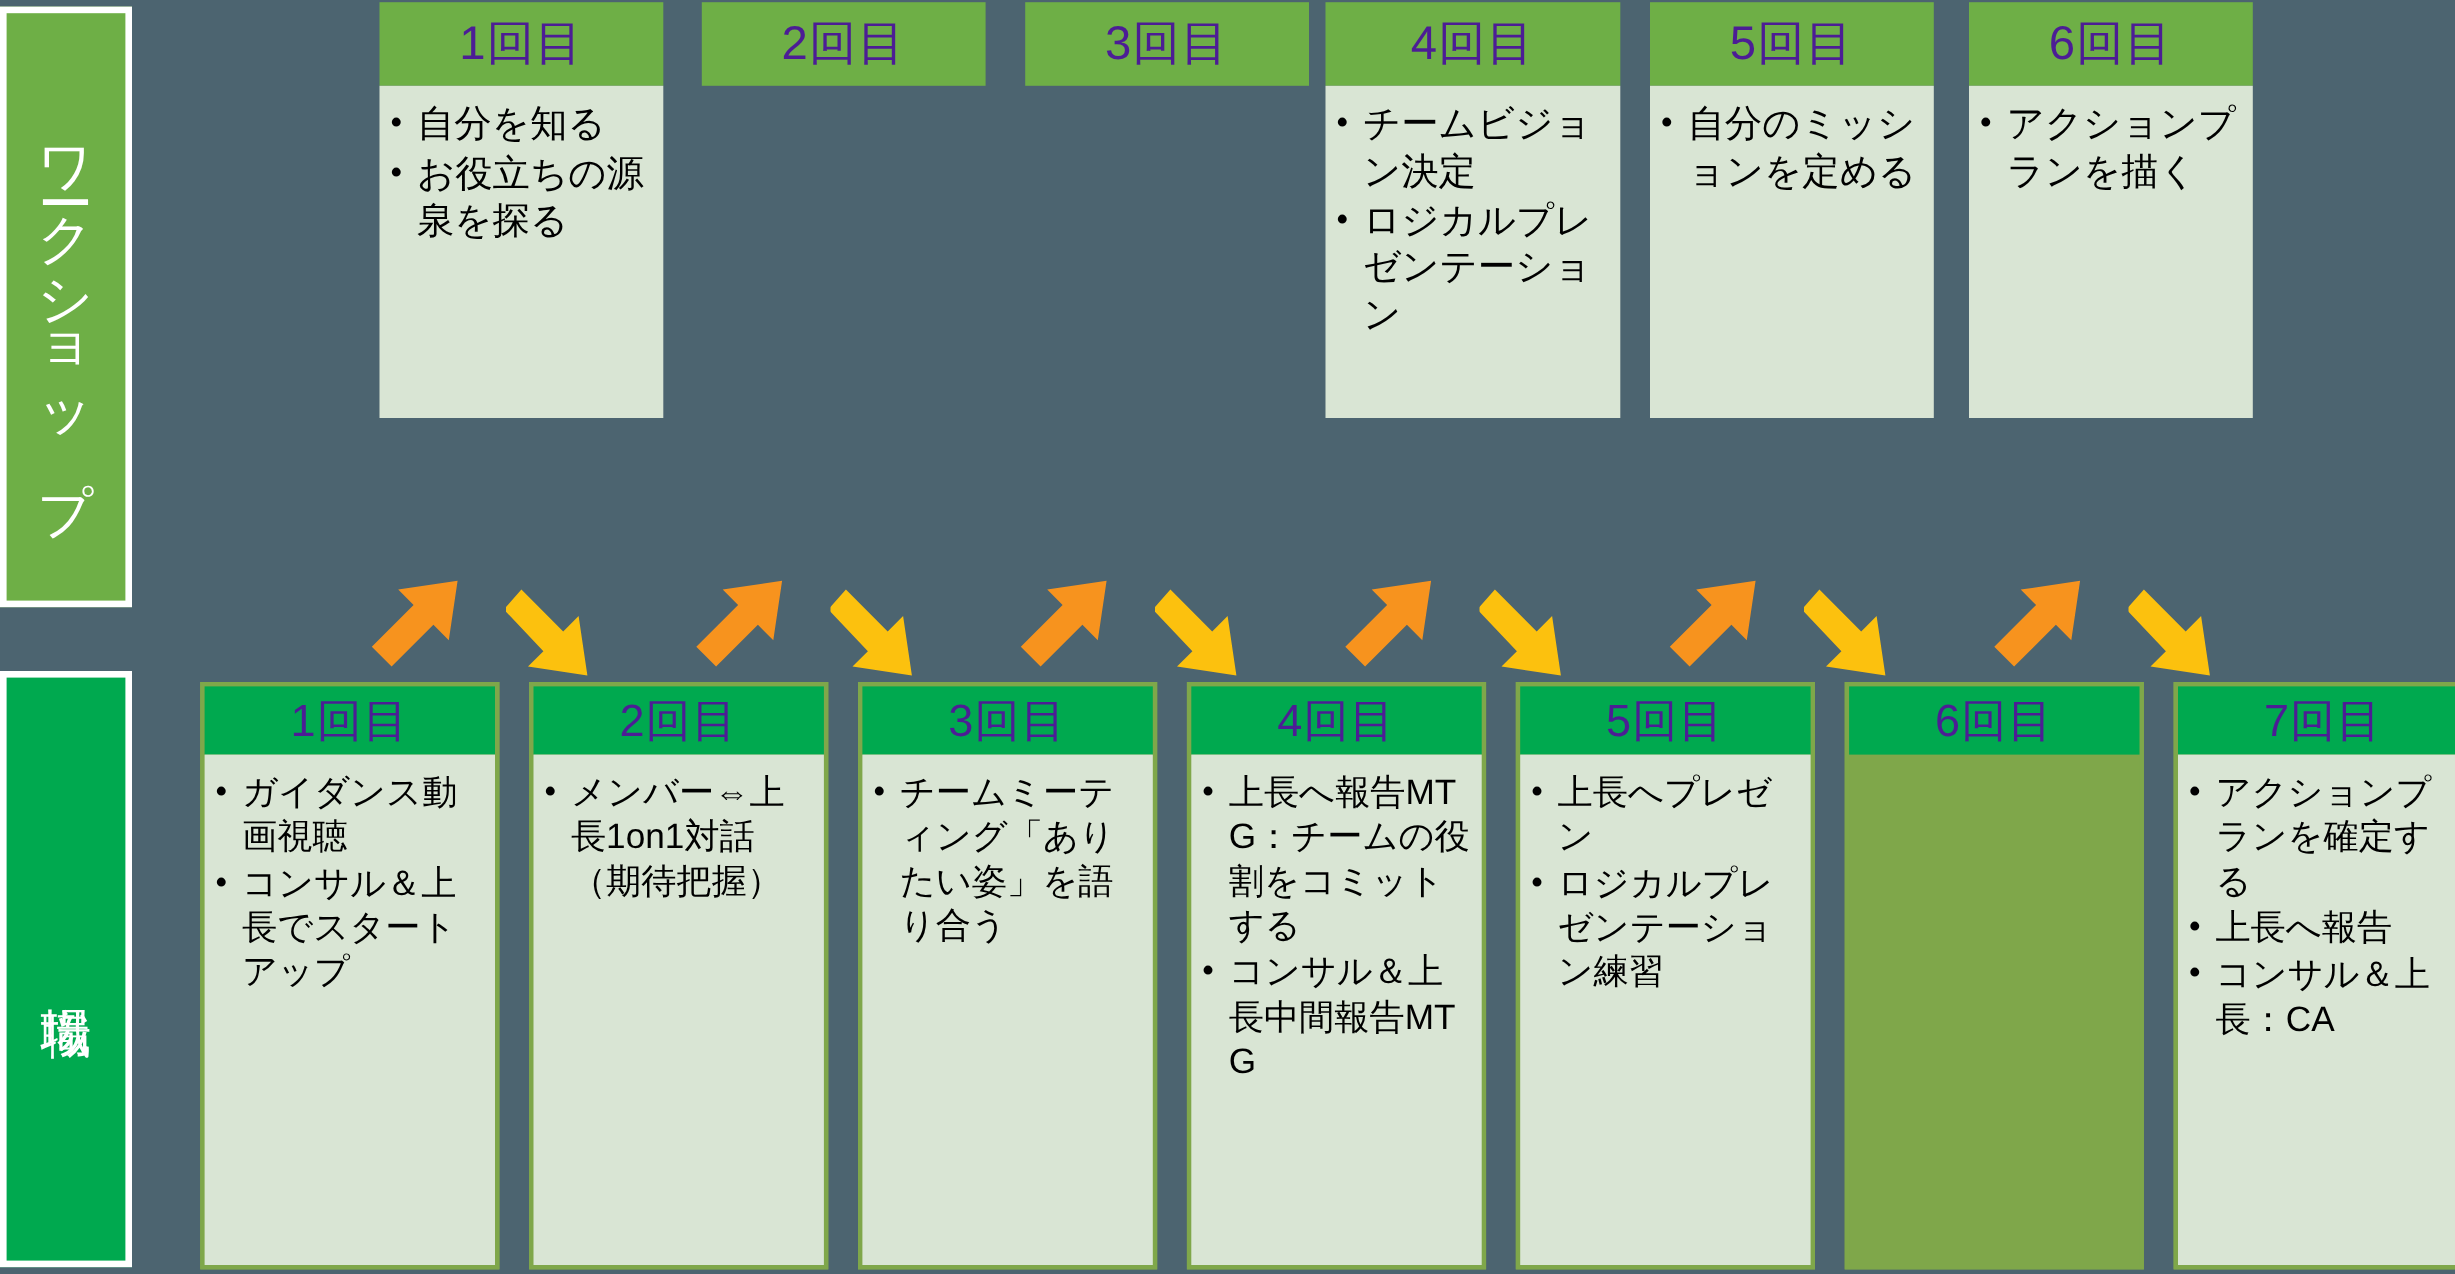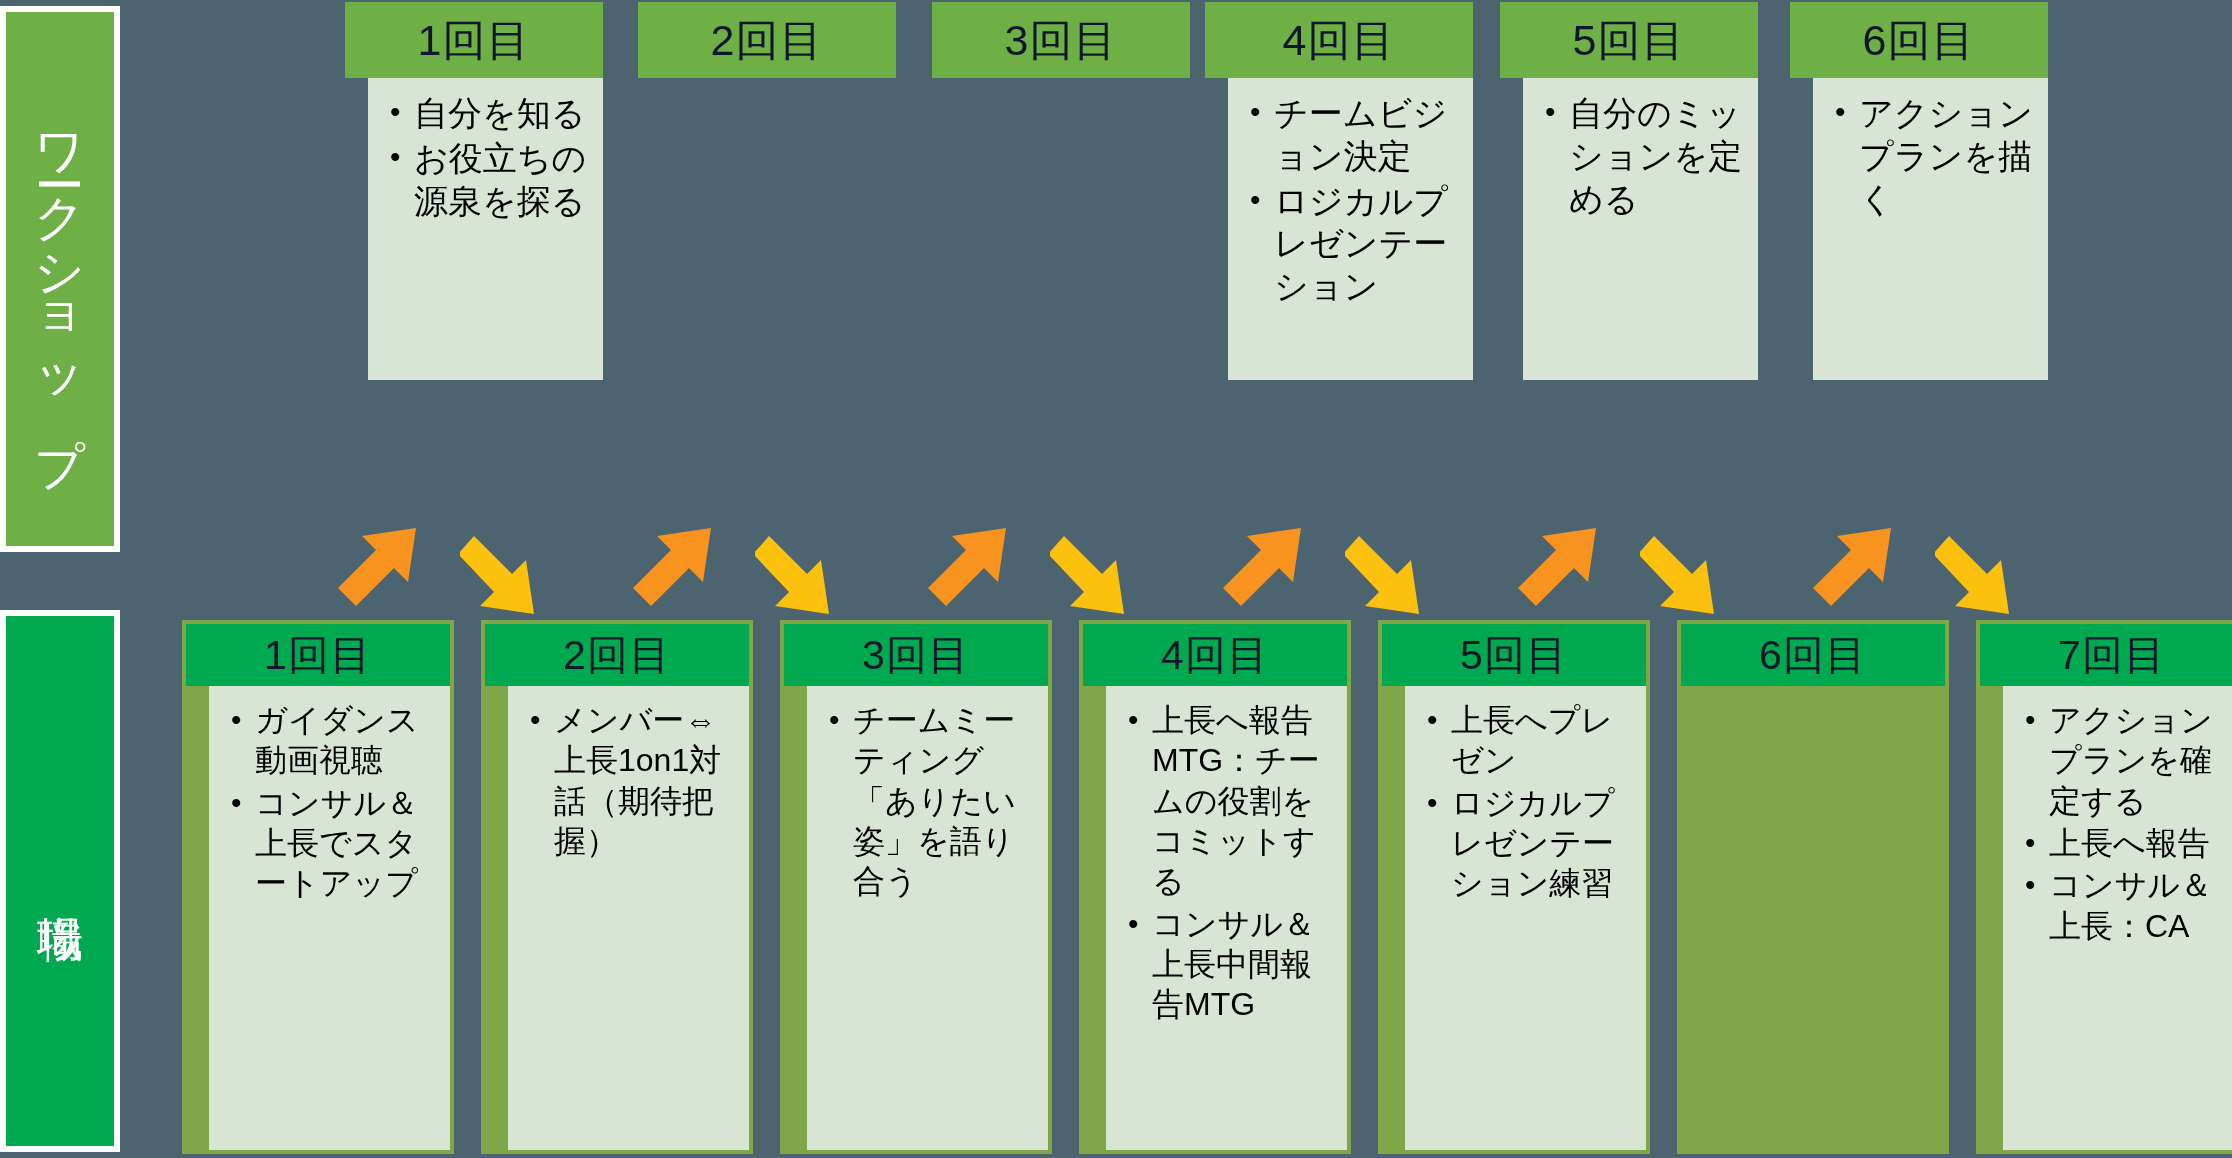--- a/index.html
+++ b/index.html
@@ -54,37 +54,36 @@
 
   
   .card {
     position: absolute;
     box-sizing: border-box;
     display: flex;
     flex-direction: column;
   }
   .card-head {
     box-sizing: border-box;
-    color: #0f172a;
+    color: #4c1d95;
     text-align: center;
     font-size: 43px;
     line-height: 1.0;
     letter-spacing: 1px;
     display: flex;
     align-items: center;
     justify-content: center;
     flex: none;
   }
   .card-body {
     box-sizing: border-box;
     background: #d9e5d4;
     flex: 1 1 auto;
-    padding: 14px 10px 8px 20px;
+    padding: 14px 10px 8px 8px;
     overflow: hidden;
-    margin-left: 23px;
   }
   ul.bullets {
     list-style: none;
     margin: 0;
     padding: 0;
   }
   ul.bullets li {
     position: relative;
     padding-left: 26px;
     font-size: 34px;

